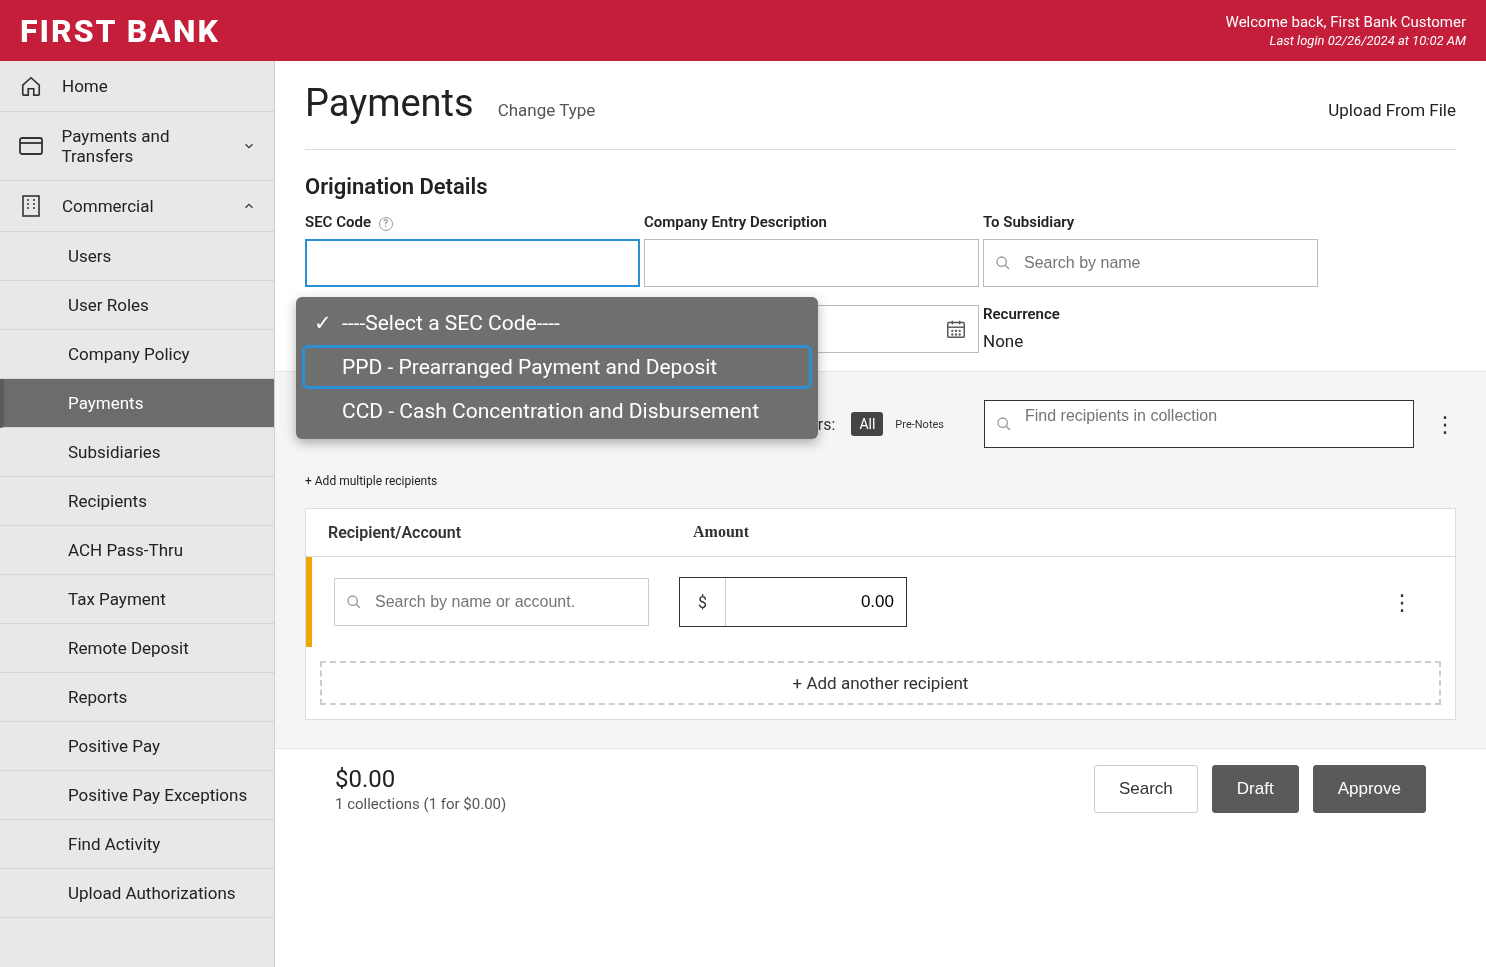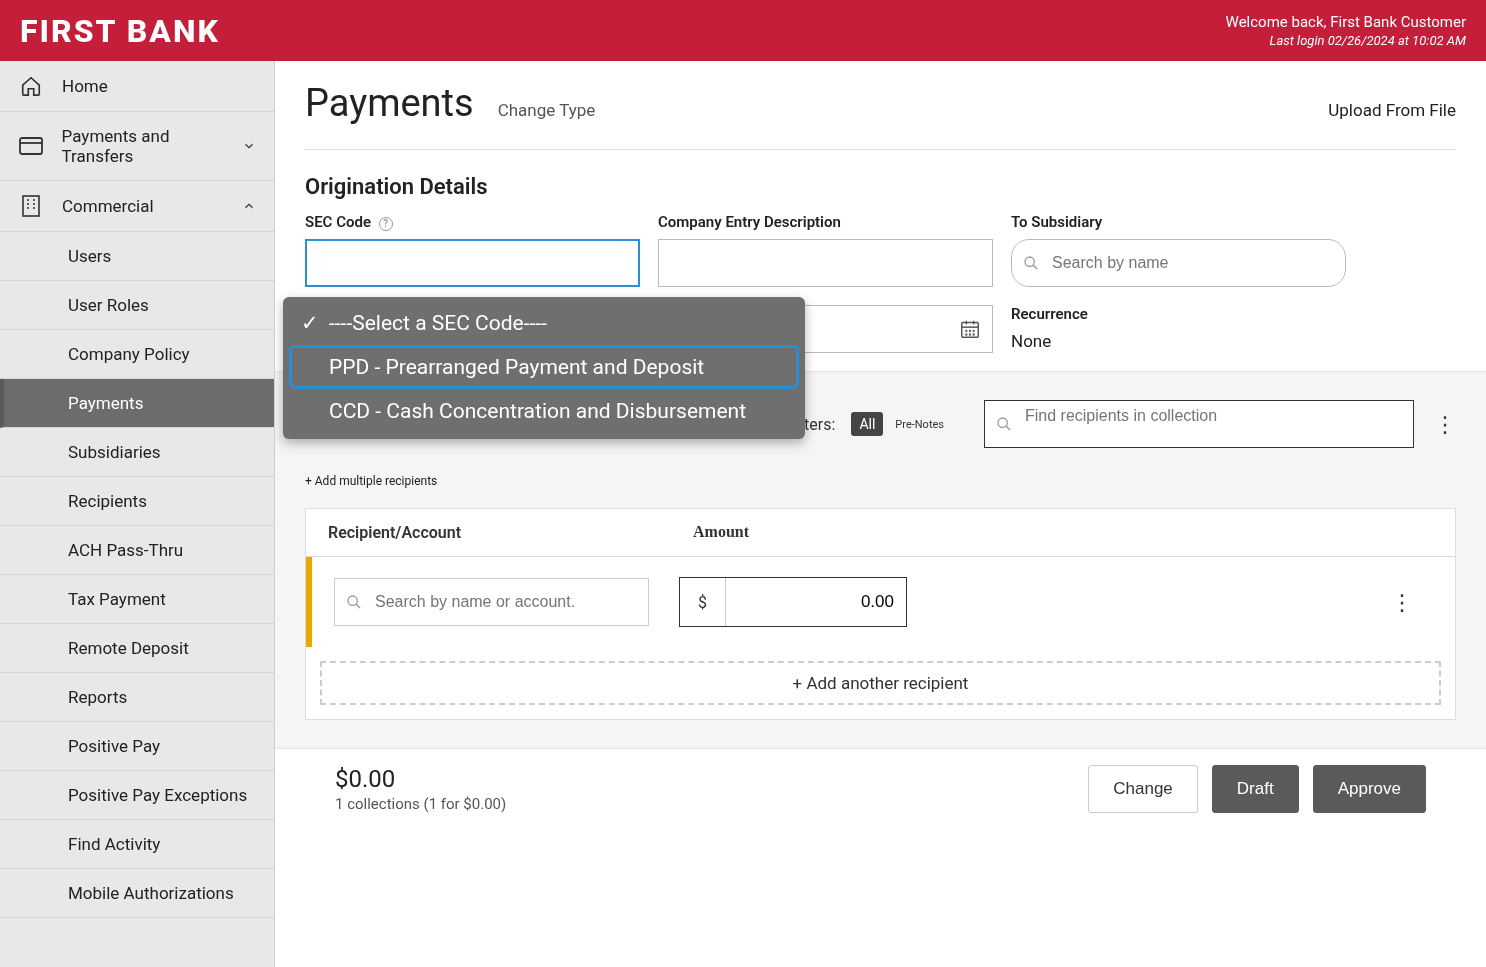--- a/index.html
+++ b/index.html
@@ -121,21 +121,21 @@
 
 .section-title {
   font-size: 22px;
   font-weight: 600;
   color: #222;
   margin-bottom: 14px;
 }
 
 .form-row {
   display: flex;
-  gap: 18px;
+  gap: 4px;
   margin-bottom: 18px;
   position: relative;
 }
 .form-group {
   flex: 0 0 335px;
 }
 .form-label {
   font-size: 15px;
   font-weight: 600;
   color: #222;
@@ -155,21 +155,20 @@
 }
 .form-input {
   width: 100%;
   height: 48px;
   border: 1px solid #bbb;
   padding: 0 12px;
   font-size: 16px;
 }
 .form-input.with-icon {
   padding-left: 40px;
-  border-radius: 18px;
 }
 .input-wrap {
   position: relative;
 }
 .input-icon-left {
   position: absolute;
   left: 12px;
   top: 50%;
   transform: translateY(-50%);
   color: #888;
@@ -186,21 +185,21 @@
 .field-value {
   font-size: 17px;
   color: #222;
   margin-top: 4px;
 }
 
 
 .sec-dropdown {
   position: absolute;
   top: 236px;
-  left: 8px;
+  left: 21px;
   width: 522px;
   background: #6f6f6f;
   border-radius: 6px;
   box-shadow: 0 4px 12px rgba(0,0,0,0.3);
   z-index: 100;
   padding: 4px 6px 6px 6px;
 }
 .dd-option {
   padding: 10px 20px 10px 40px;
   color: #fff;
@@ -441,21 +440,21 @@
     <div class="sub-item active">Payments</div>
     <div class="sub-item">Subsidiaries</div>
     <div class="sub-item">Recipients</div>
     <div class="sub-item">ACH Pass-Thru</div>
     <div class="sub-item">Tax Payment</div>
     <div class="sub-item">Remote Deposit</div>
     <div class="sub-item">Reports</div>
     <div class="sub-item">Positive Pay</div>
     <div class="sub-item">Positive Pay Exceptions</div>
     <div class="sub-item">Find Activity</div>
-    <div class="sub-item">Mobile Authorizations</div>
+    <div class="sub-item">Upload Authorizations</div>
   </div>
 
   <div class="main">
     <div class="main-inner">
       <div class="page-title-row">
         <div class="page-title">Payments</div>
         <div class="change-type">Change Type</div>
         <div class="upload-file">Upload From File</div>
       </div>
 
@@ -561,21 +560,21 @@
           </div>
           <div class="add-another">+ Add another recipient</div>
         </div>
       </div>
 
       <div class="footer">
         <div class="footer-left">
           <div class="footer-total">$0.00</div>
           <div class="footer-sub">1 collections (1 for $0.00)</div>
         </div>
-        <button class="btn btn-cancel">Change</button>
+        <button class="btn btn-cancel">Search</button>
         <button class="btn btn-draft">Draft</button>
         <button class="btn btn-approve">Approve</button>
       </div>
     </div>
 
     <div class="sec-dropdown">
       <div class="dd-option selected">----Select a SEC Code----</div>
       <div class="dd-option highlighted">PPD - Prearranged Payment and Deposit</div>
       <div class="dd-option">CCD - Cash Concentration and Disbursement</div>
     </div>

